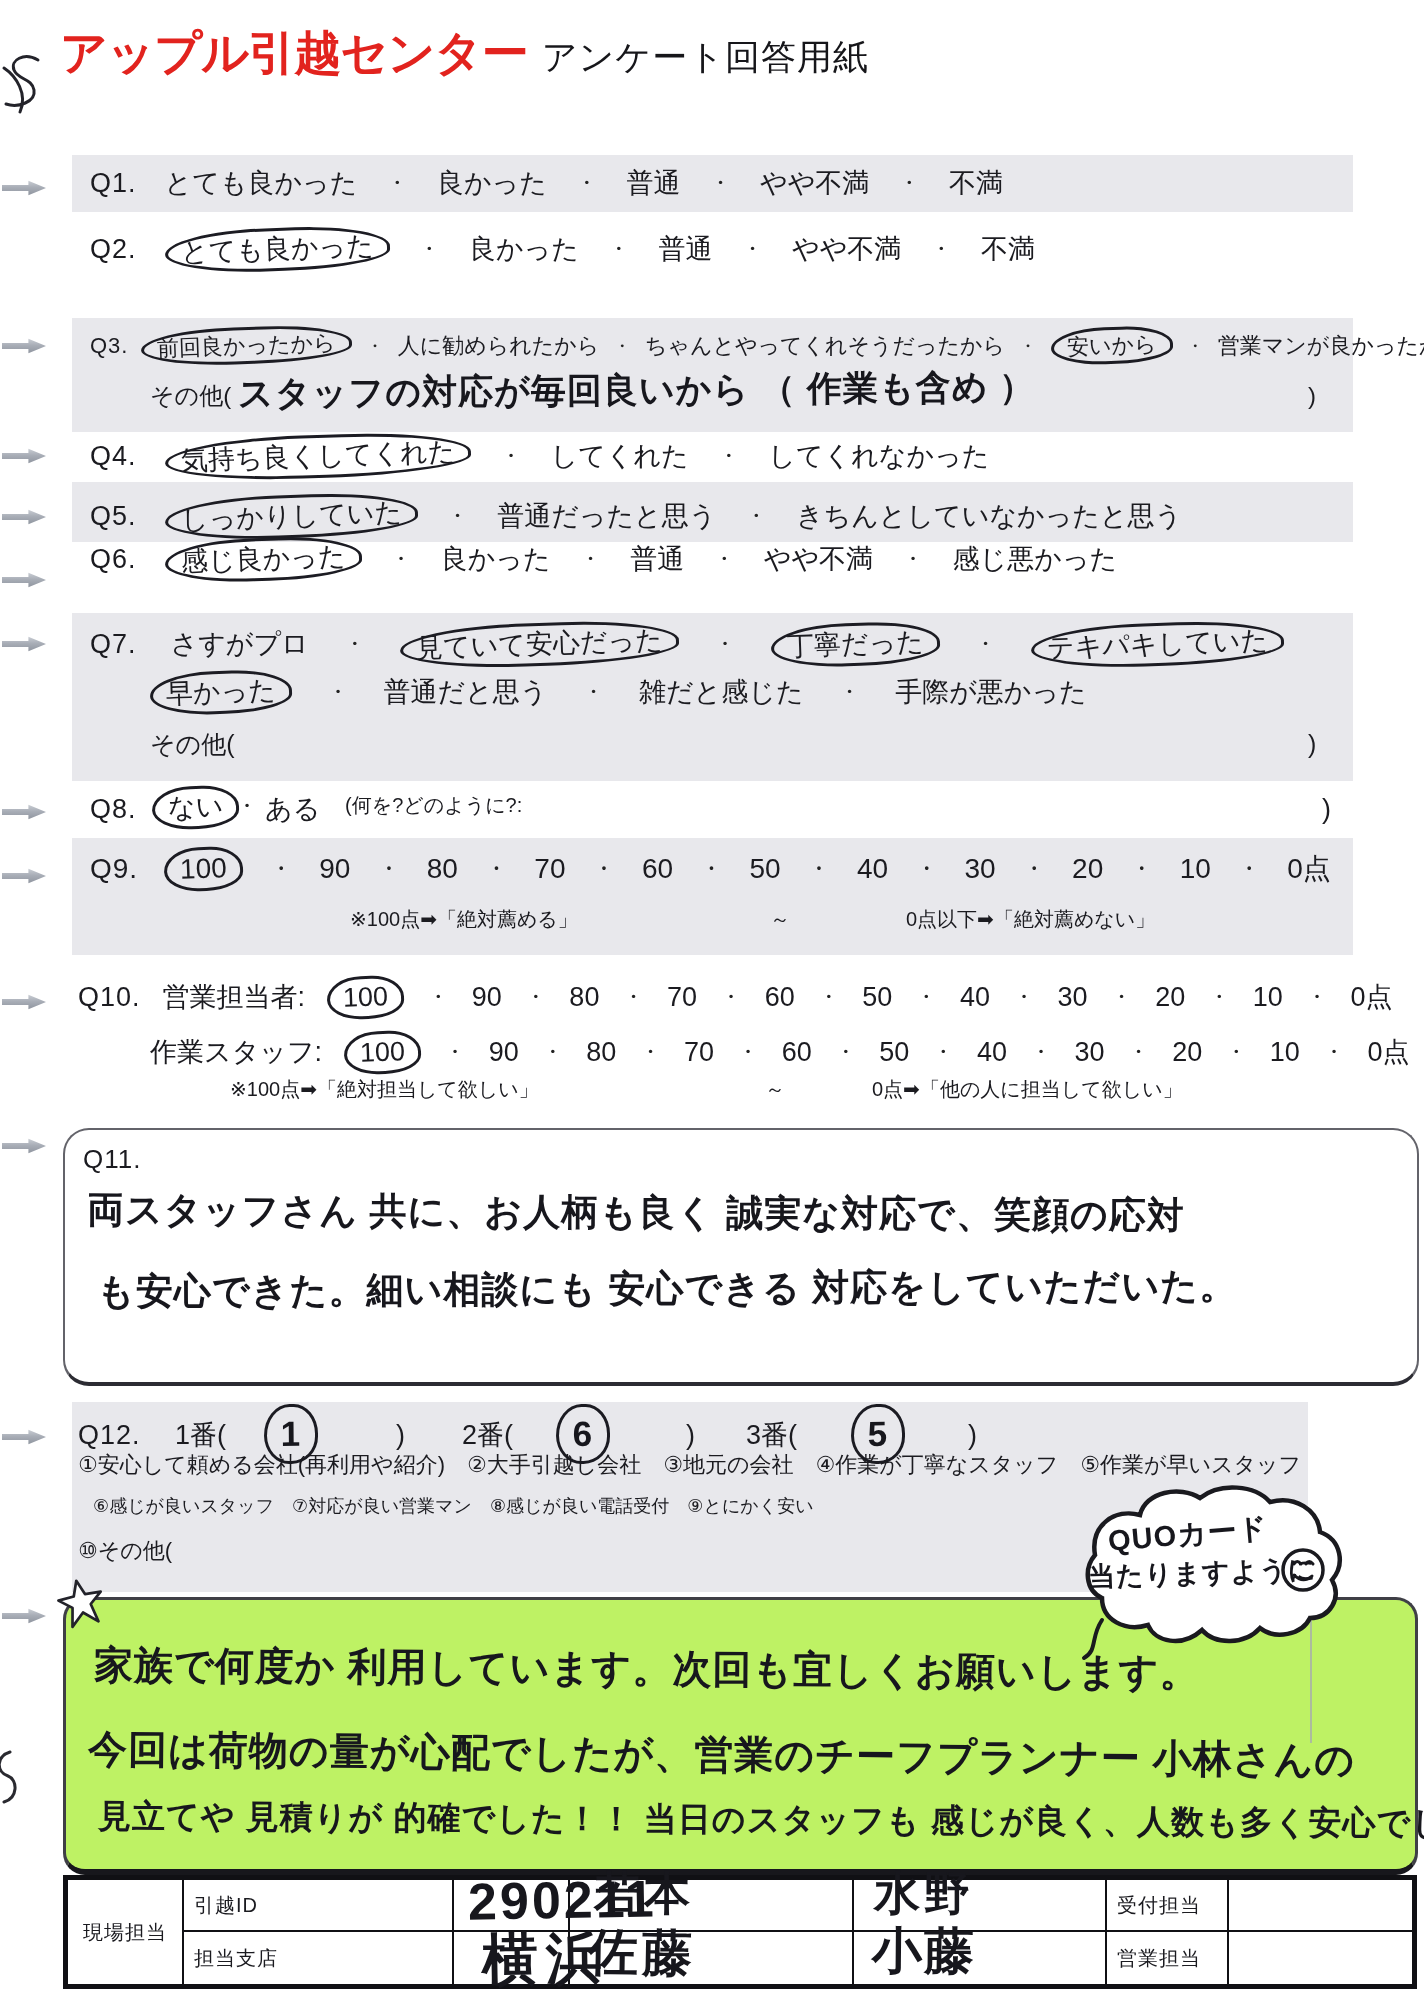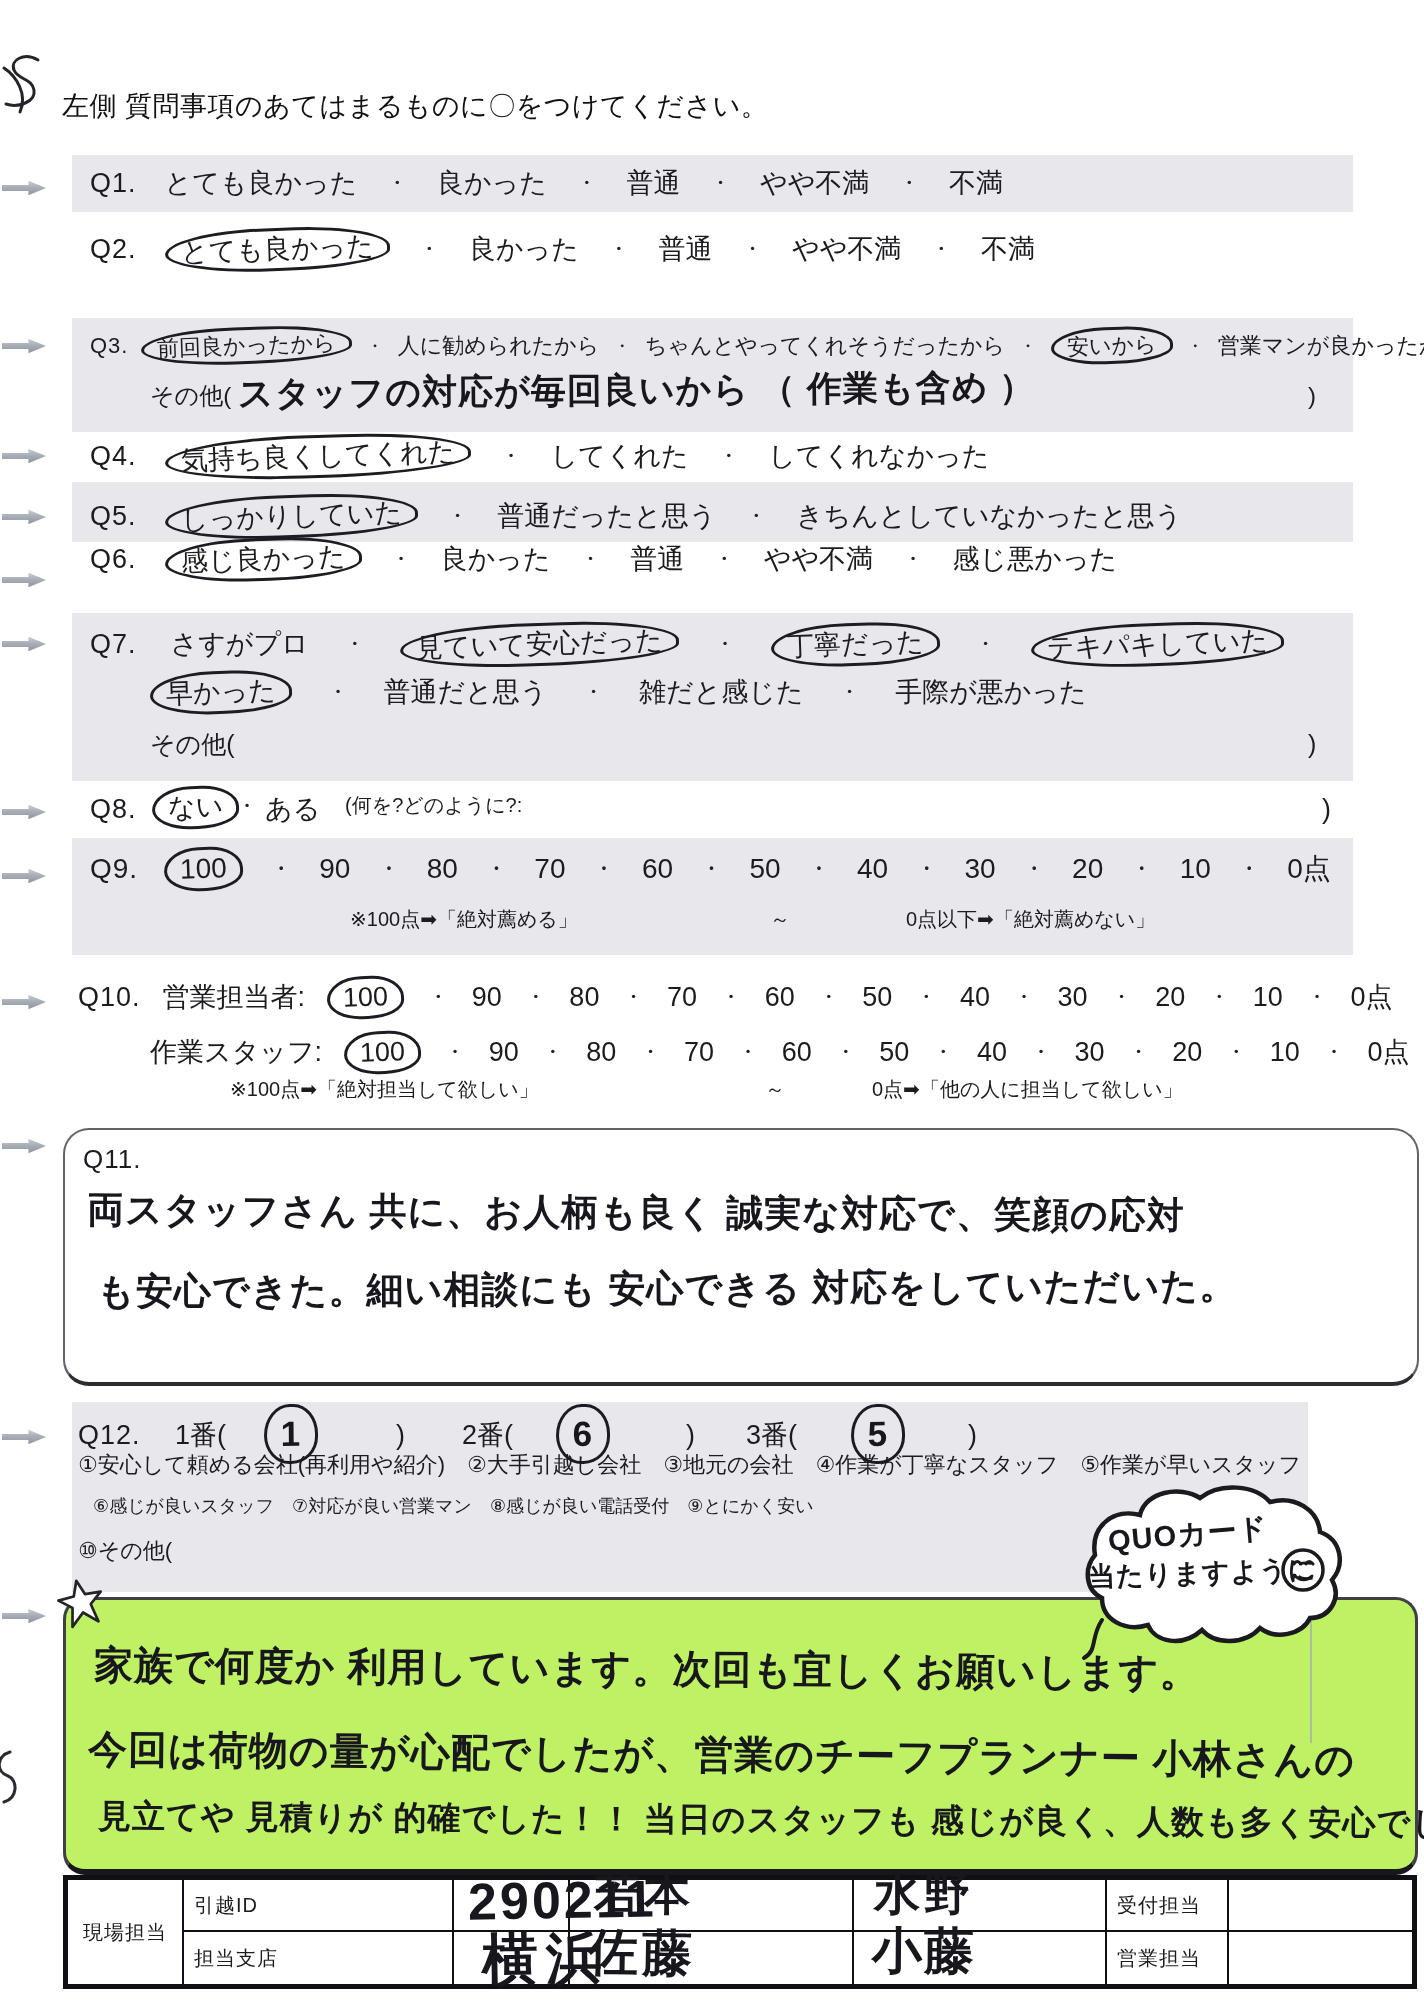--- a/index.html
+++ b/index.html
@@ -65,21 +65,24 @@
   .marrow{position:absolute;left:2px;width:44px;height:16px;
         clip-path:polygon(0% 32%,60% 32%,60% 4%,100% 50%,60% 96%,60% 68%,0% 68%);
         background:linear-gradient(180deg,#cdd1d7 0%,#a9aeb7 45%,#8d939d 100%);}
   .doodle{position:absolute;}
 </style>
 </head>
 <body>
 
 <div class="page">
 
-  <div class="instruction">左側 質問事項のあてはまるものに〇をつけてください。</div>
+  <div class="hdr">
+    <span class="brand">アップル引越センター</span>
+    <span class="ftitle">アンケート回答用紙</span>
+  </div>
 
   <svg class="doodle" style="left:-2px;top:50px;" width="46" height="70" viewBox="0 0 46 70">
     <path d="M40,10 C26,2 12,10 16,20 C20,30 34,28 36,40 C38,52 20,58 8,54" fill="none" stroke="#23232a" stroke-width="3" stroke-linecap="round"></path>
     <path d="M6,18 C18,26 30,44 22,62" fill="none" stroke="#23232a" stroke-width="3" stroke-linecap="round"></path>
   </svg>
 
   <div id="questions">
       <div class="band" style="top: 155px; height: 57px;"></div>
       <div class="qline" style="top: 168px; left: 90px; font-size: 27px; column-gap: 28px;">
         <span class="qlabel">Q1.</span>

